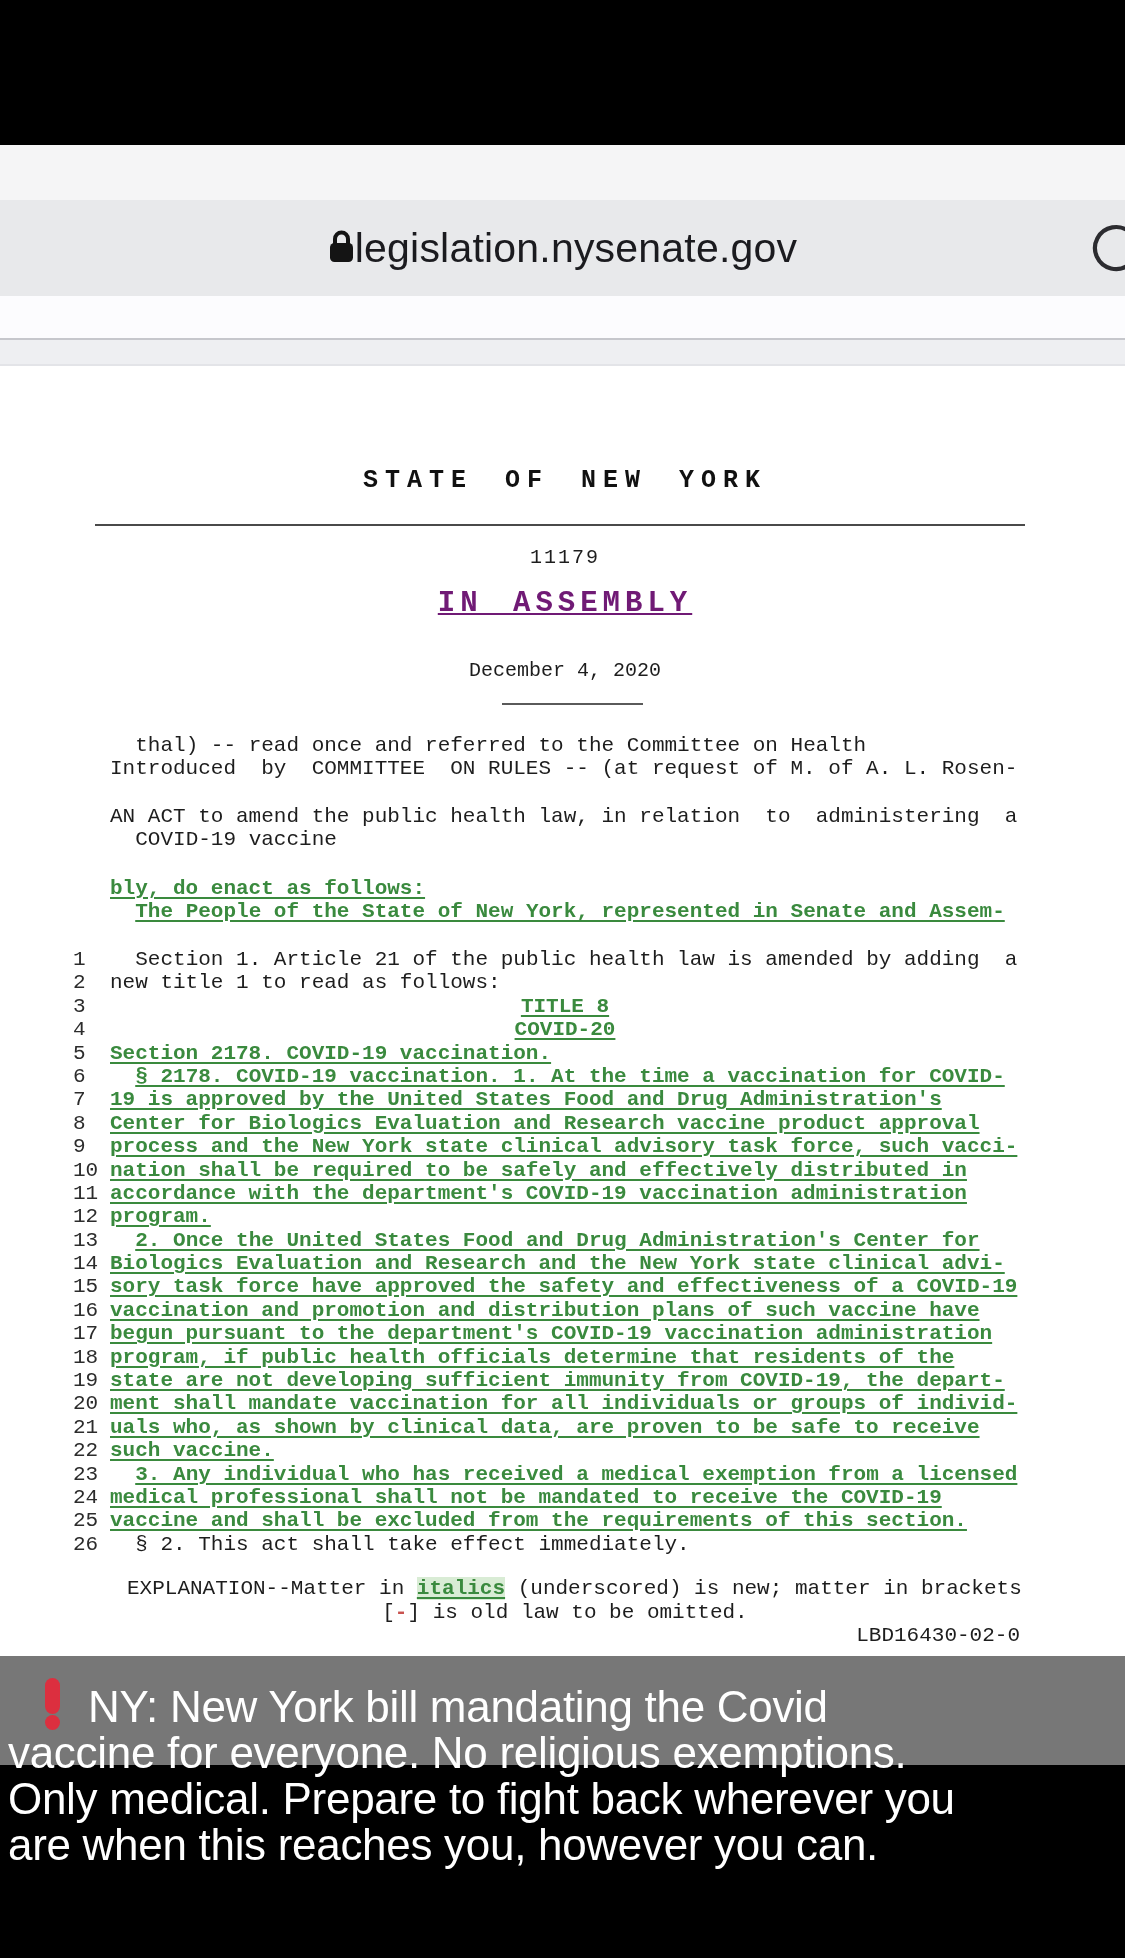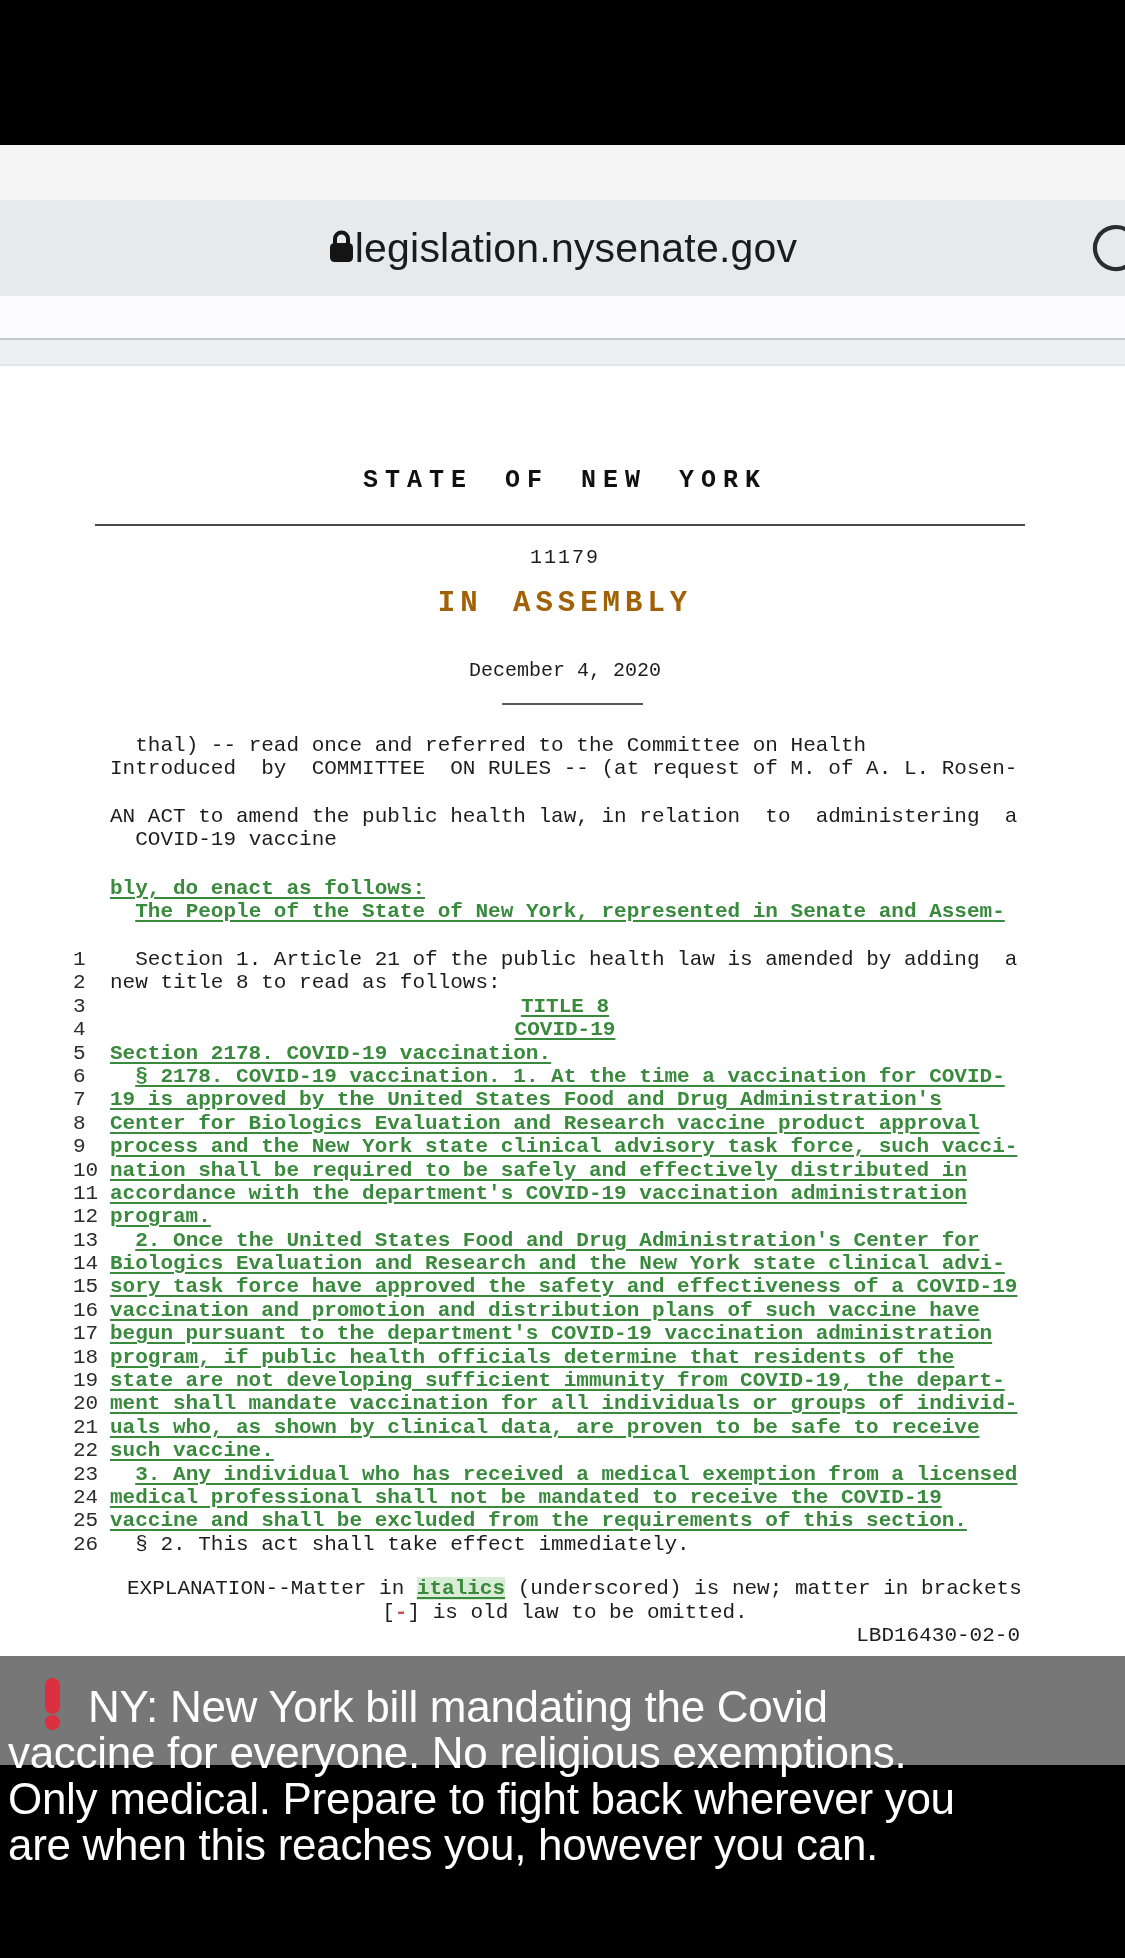--- a/index.html
+++ b/index.html
@@ -37,21 +37,21 @@
     font-family:"Liberation Mono","DejaVu Sans Mono",monospace;color:var(--doc-ink);
   }
   .doc-title{
     position:absolute;top:100px;left:110px;width:910px;text-align:center;
     font-weight:bold;font-size:25px;letter-spacing:7px;word-spacing:10px;color:#111;
   }
   .rule-long{position:absolute;top:158px;left:95px;width:930px;height:2px;background:#4a4a4a;}
   .bill-number{position:absolute;top:180px;left:110px;width:910px;text-align:center;font-size:20px;letter-spacing:2px;}
   .chamber{
     position:absolute;top:221px;left:110px;width:910px;text-align:center;
-    font-weight:bold;font-size:29px;letter-spacing:5px;word-spacing:8px;color:#a16207;
+    font-weight:bold;font-size:29px;letter-spacing:5px;word-spacing:8px;color:#701a75;text-decoration:underline;
   }
   .doc-date{position:absolute;top:293px;left:110px;width:910px;text-align:center;font-size:20px;}
   .rule-short{position:absolute;top:337px;left:502px;width:141px;height:2px;background:#5a5a5a;}
 
   .para{position:absolute;left:110px;font-size:21px;}
   .para-intro{top:368px;}
   .para-act{top:439px;}
   .para-enact{top:511px;}
   .bill-lines{position:absolute;top:582px;left:0;width:1125px;font-size:21px;}
 
@@ -144,29 +144,29 @@
       </div>
     </div>
 
   <div class="bill-lines">
       <div class="bl-row plain">
         <span class="bl-num">1</span>
         <span class="bl-text"><span>  </span><span class="bl-content">Section 1. Article 21 of the public health law is amended by adding  a</span></span>
       </div>
       <div class="bl-row plain">
         <span class="bl-num">2</span>
-        <span class="bl-text"><span class="bl-content">new title 8 to read as follows:</span></span>
+        <span class="bl-text"><span class="bl-content">new title 1 to read as follows:</span></span>
       </div>
       <div class="bl-row green-center">
         <span class="bl-num">3</span>
         <span class="bl-text"><span class="bl-content">TITLE 8</span></span>
       </div>
       <div class="bl-row green-center">
         <span class="bl-num">4</span>
-        <span class="bl-text"><span class="bl-content">COVID-19</span></span>
+        <span class="bl-text"><span class="bl-content">COVID-20</span></span>
       </div>
       <div class="bl-row green">
         <span class="bl-num">5</span>
         <span class="bl-text"><span class="bl-content">Section 2178. COVID-19 vaccination.</span></span>
       </div>
       <div class="bl-row green">
         <span class="bl-num">6</span>
         <span class="bl-text"><span>  </span><span class="bl-content">§ 2178. COVID-19 vaccination. 1. At the time a vaccination for COVID-</span></span>
       </div>
       <div class="bl-row green">

